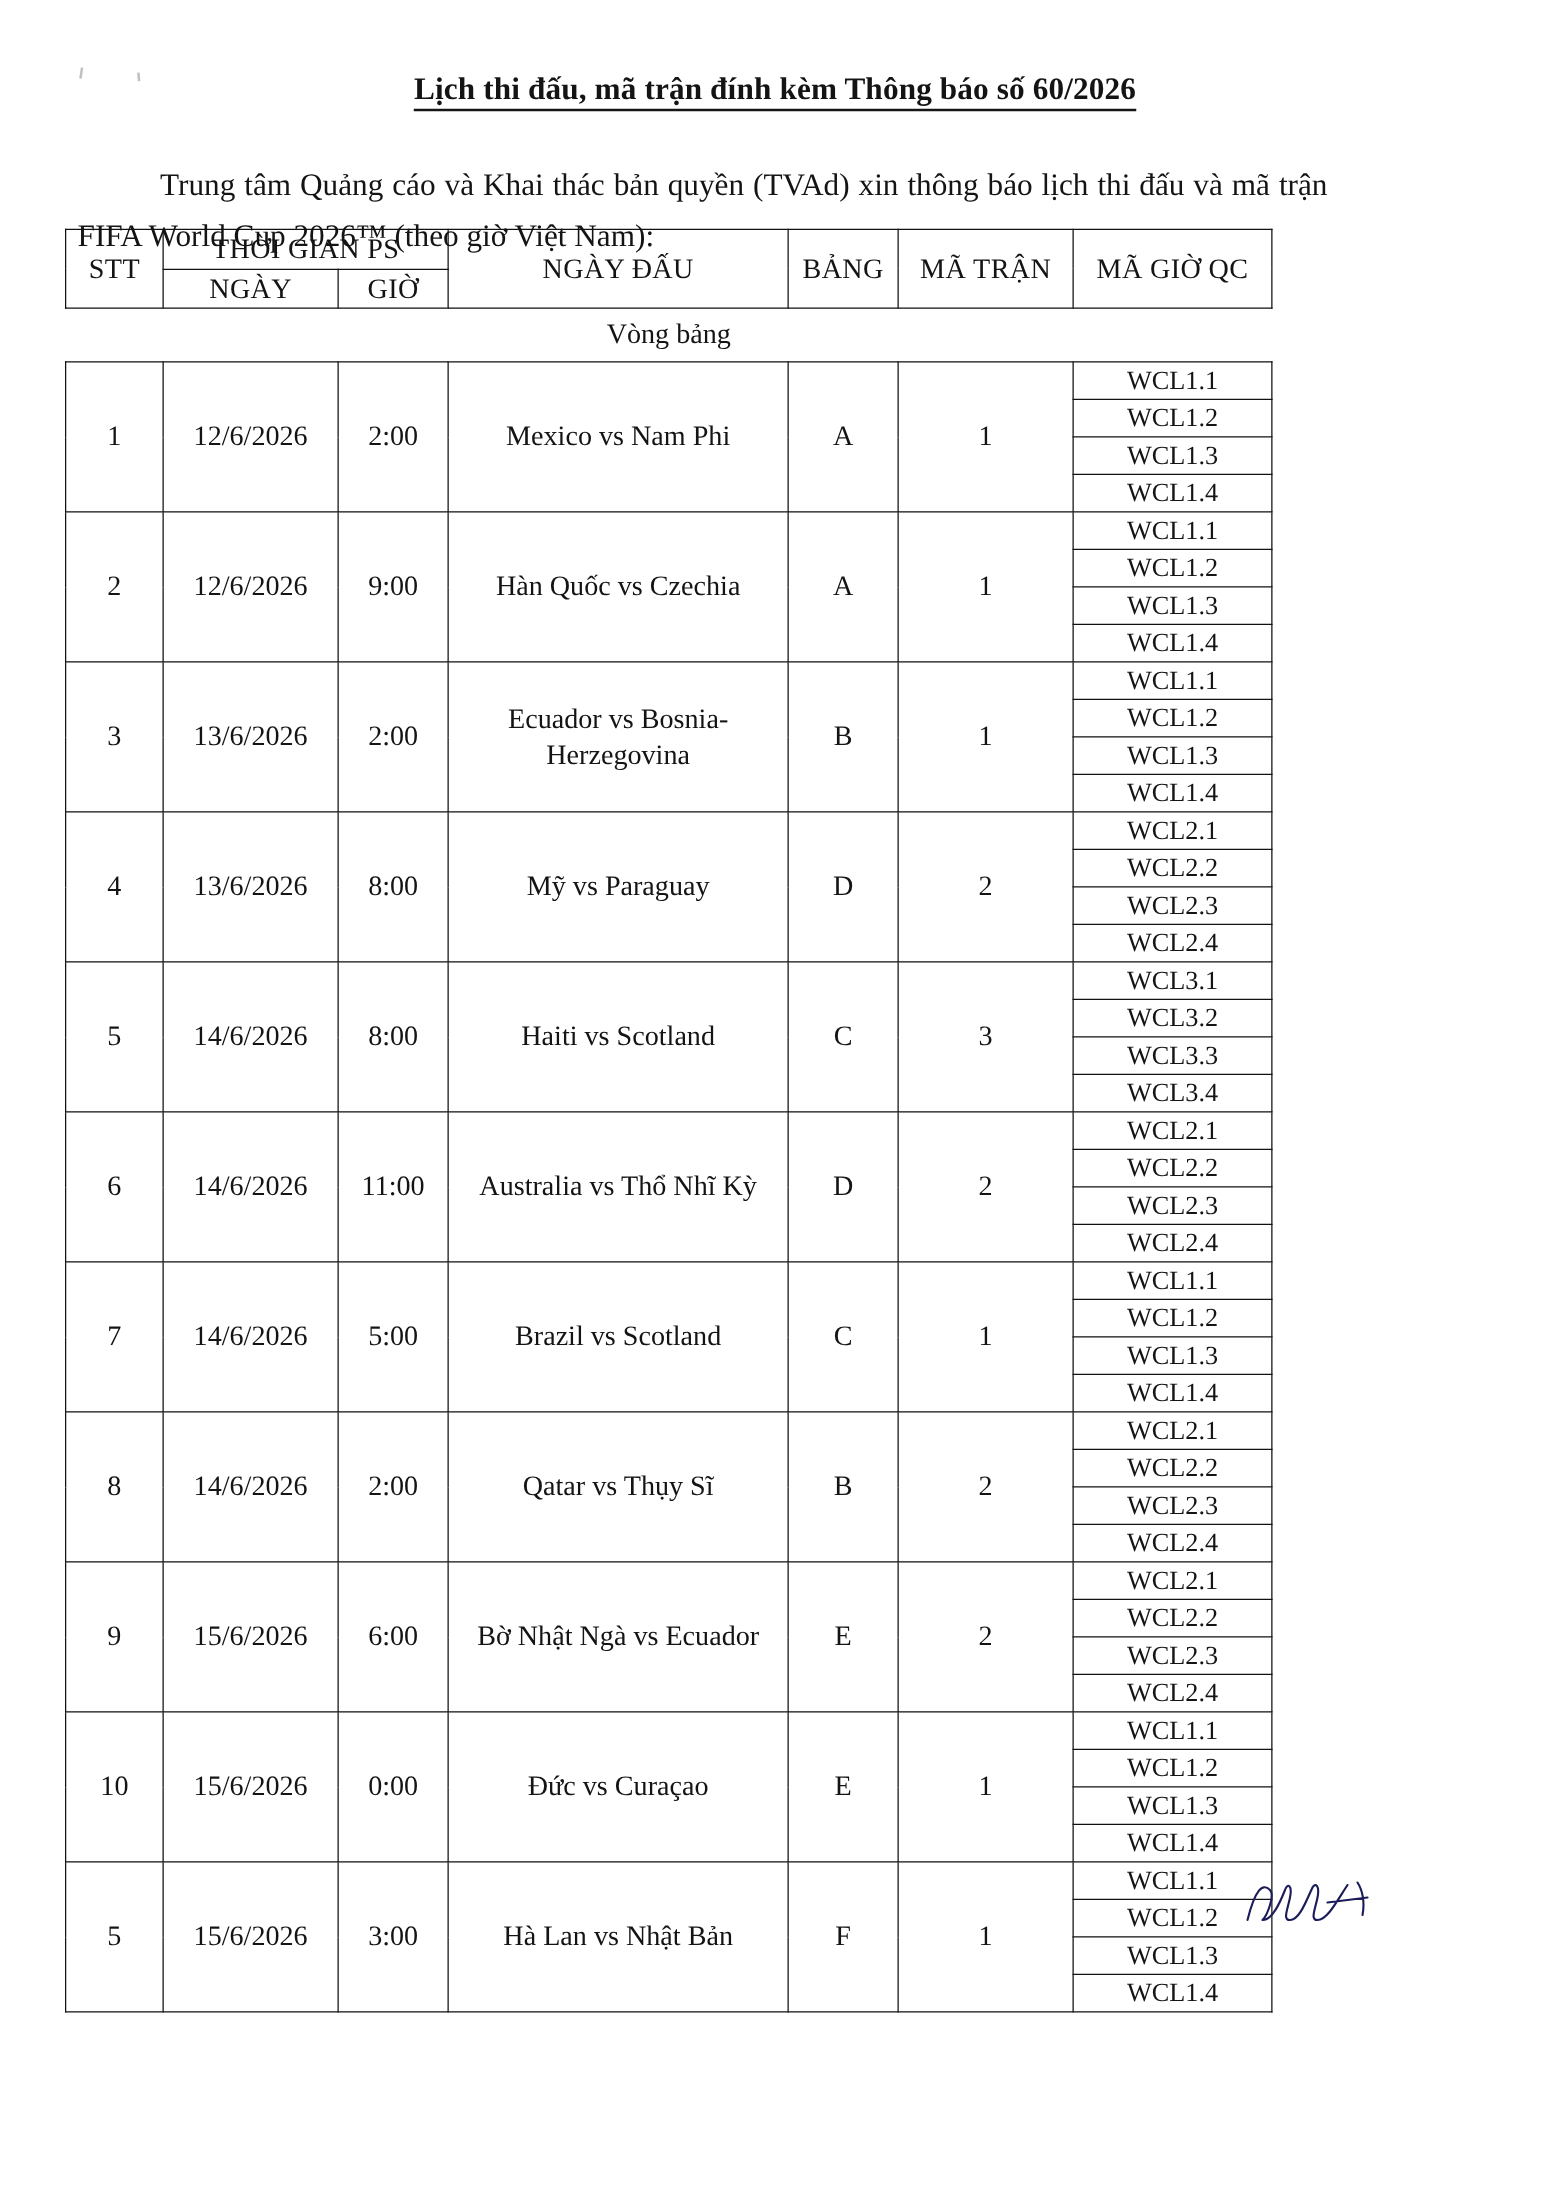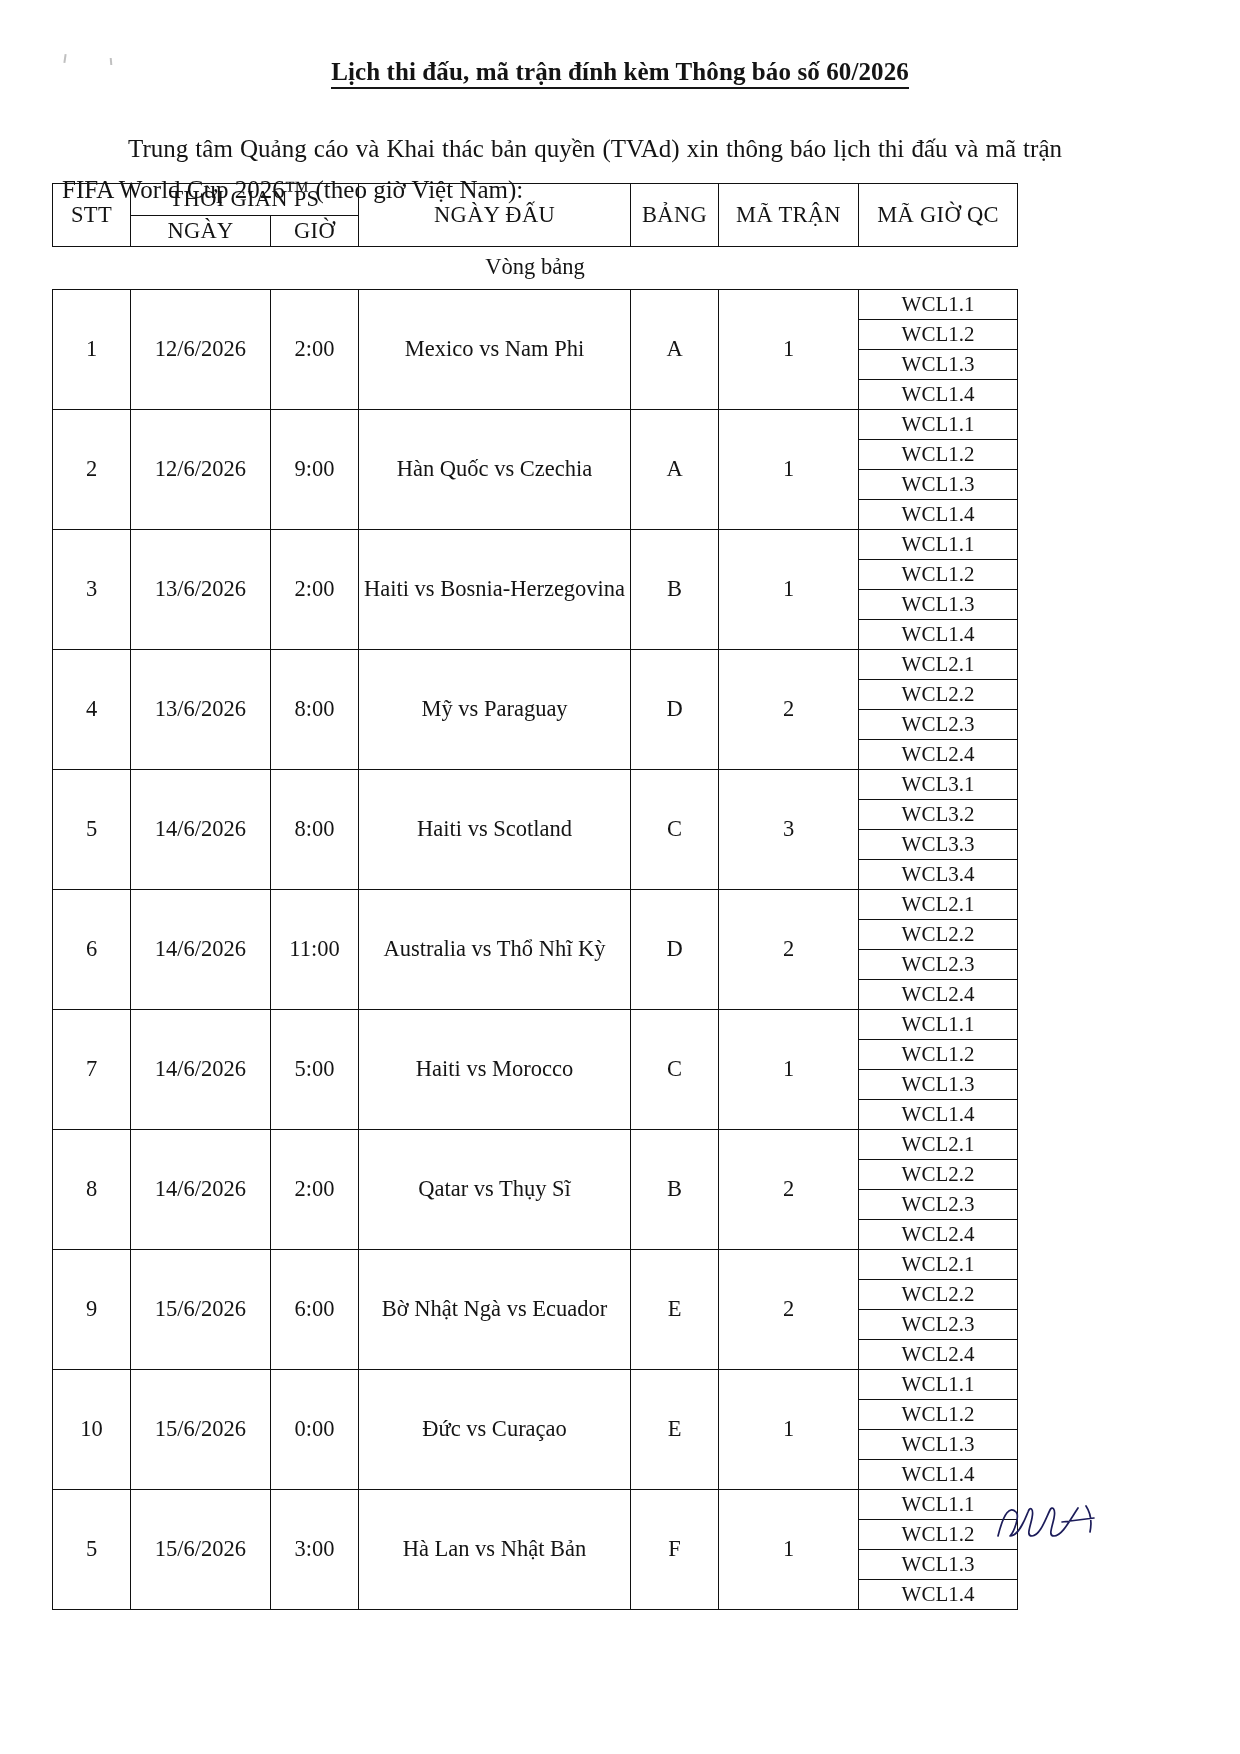--- a/index.html
+++ b/index.html
@@ -216,21 +216,21 @@
           <tr>
             <td class="cell-code">WCL1.3</td>
           </tr>
           <tr>
             <td class="cell-code">WCL1.4</td>
           </tr>
           <tr>
             <td rowspan="4" class="cell-main">3</td>
             <td rowspan="4" class="cell-main">13/6/2026</td>
             <td rowspan="4" class="cell-main">2:00</td>
-            <td rowspan="4" class="cell-main">Haiti vs Bosnia-Herzegovina</td>
+            <td rowspan="4" class="cell-main">Ecuador vs Bosnia-Herzegovina</td>
             <td rowspan="4" class="cell-main">B</td>
             <td rowspan="4" class="cell-main cell-ma">1</td>
             <td class="cell-code">WCL1.1</td>
           </tr>
           <tr>
             <td class="cell-code">WCL1.2</td>
           </tr>
           <tr>
             <td class="cell-code">WCL1.3</td>
           </tr>
@@ -288,21 +288,21 @@
           <tr>
             <td class="cell-code">WCL2.3</td>
           </tr>
           <tr>
             <td class="cell-code">WCL2.4</td>
           </tr>
           <tr>
             <td rowspan="4" class="cell-main">7</td>
             <td rowspan="4" class="cell-main">14/6/2026</td>
             <td rowspan="4" class="cell-main">5:00</td>
-            <td rowspan="4" class="cell-main">Haiti vs Morocco</td>
+            <td rowspan="4" class="cell-main">Brazil vs Scotland</td>
             <td rowspan="4" class="cell-main">C</td>
             <td rowspan="4" class="cell-main cell-ma">1</td>
             <td class="cell-code">WCL1.1</td>
           </tr>
           <tr>
             <td class="cell-code">WCL1.2</td>
           </tr>
           <tr>
             <td class="cell-code">WCL1.3</td>
           </tr>

